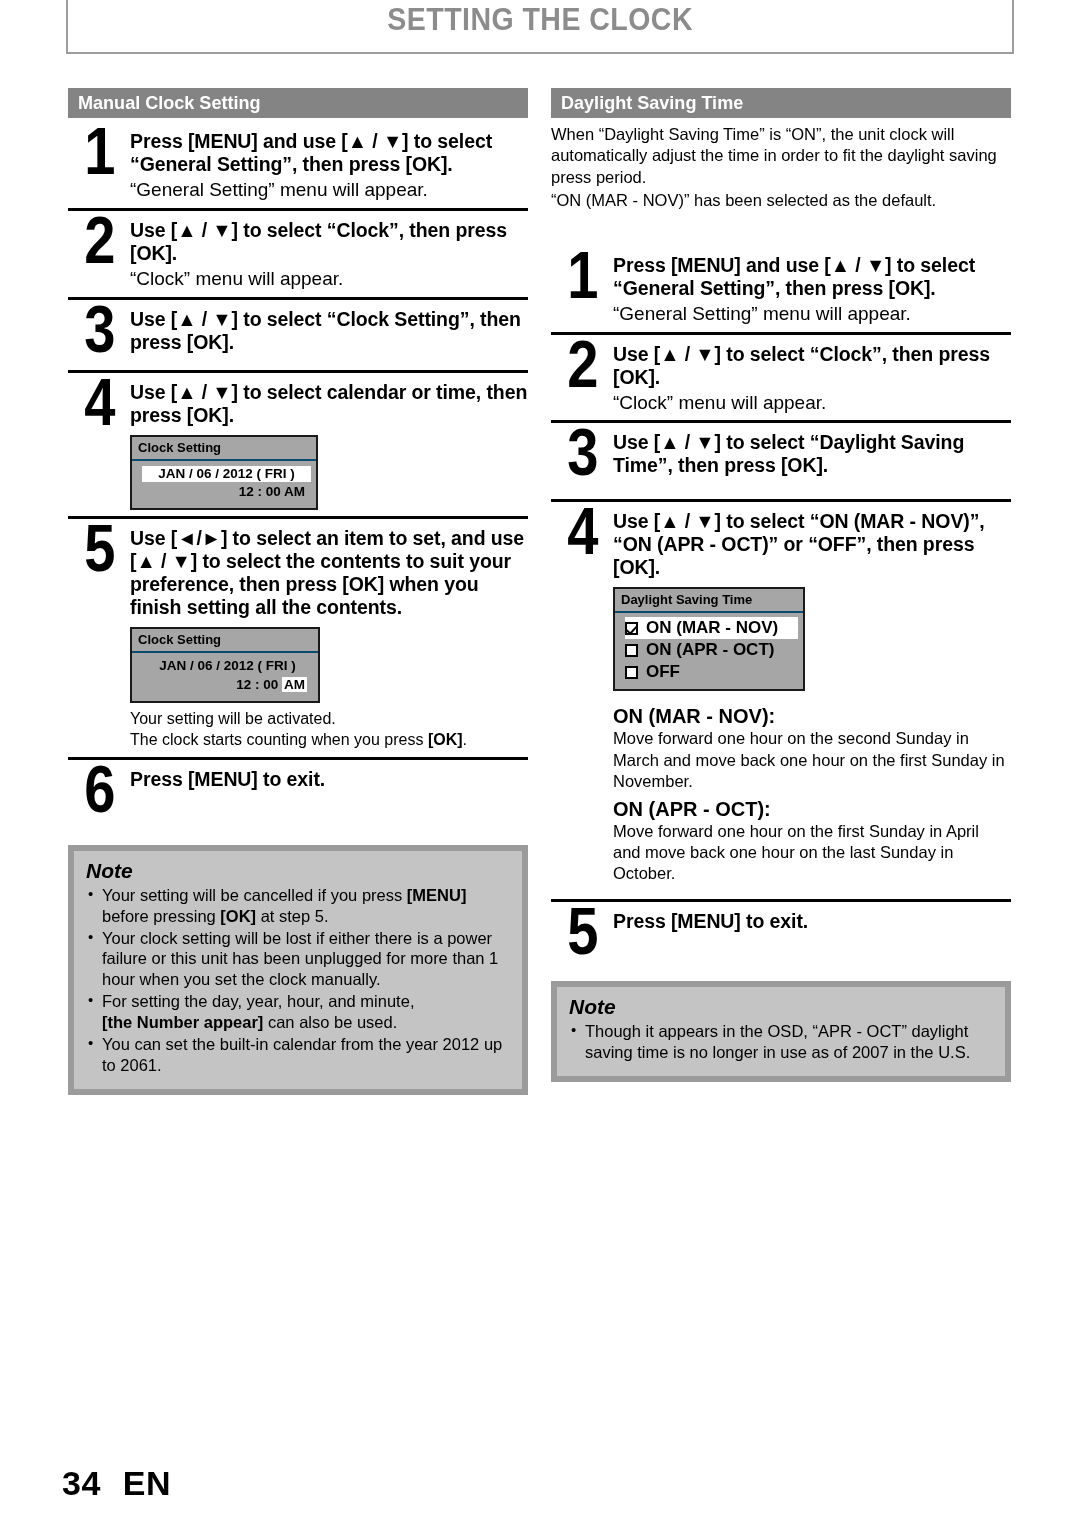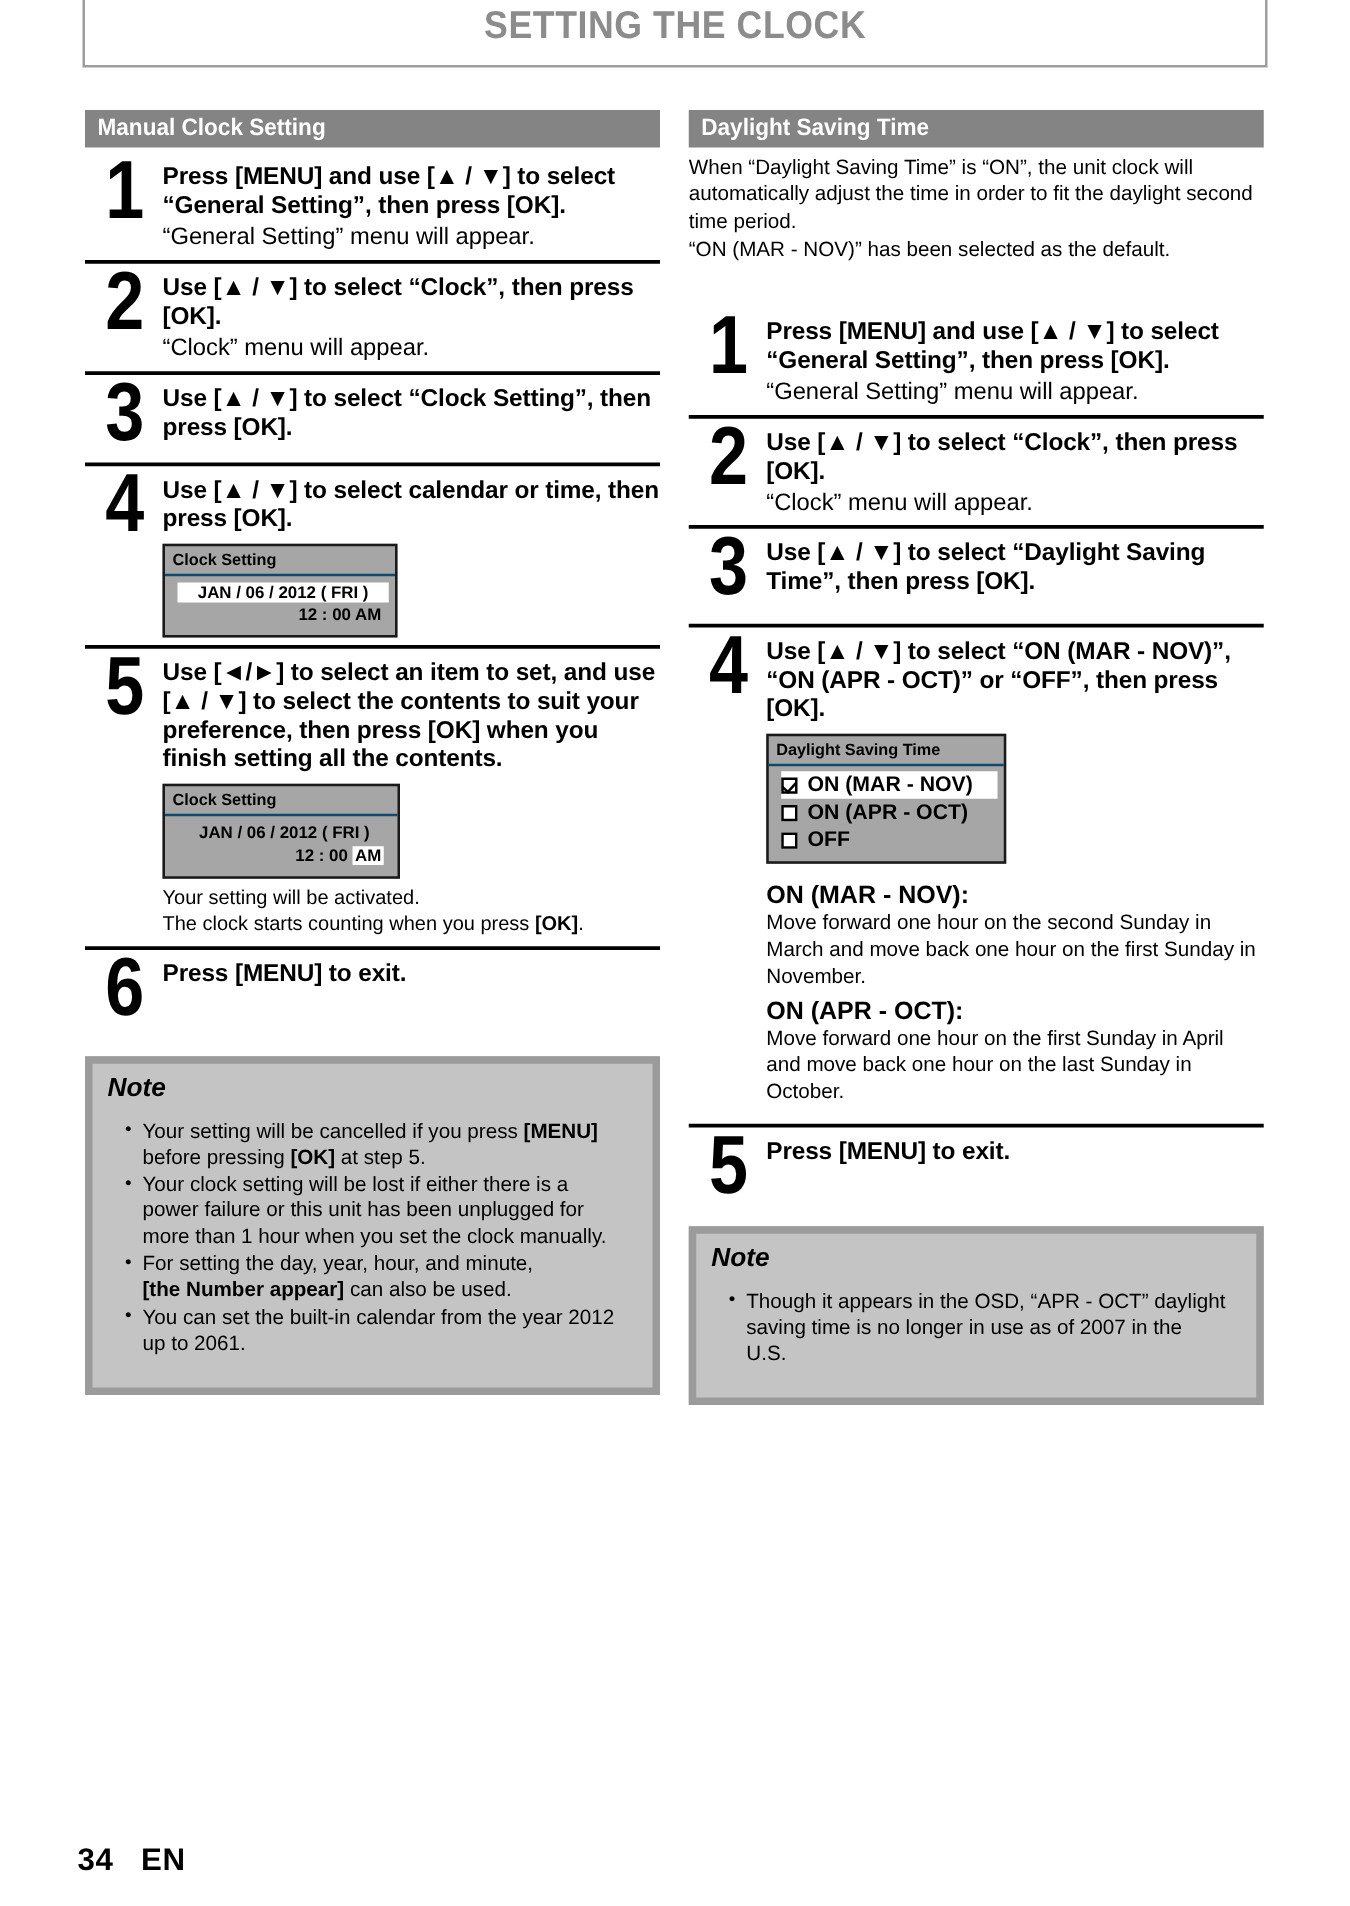--- a/index.html
+++ b/index.html
@@ -192,21 +192,21 @@
     background: #c4c4c4;
     padding: 8px 12px 12px 12px;
     margin-top: 18px;
   }
   .note-title {
     font-size: 21px;
     font-weight: bold;
     font-style: italic;
     margin-bottom: 2px;
   }
-  .note-list { margin: 12px; padding: 0; list-style: none; }
+  .note-list { margin: 0; padding: 0; list-style: none; }
   .note-list li {
     font-size: 16.5px;
     line-height: 1.27;
     padding-left: 16px;
     position: relative;
     margin-bottom: 1px;
   }
   .note-list li::before {
     content: "\2022";
     position: absolute;
@@ -214,21 +214,21 @@
     top: -1px;
     font-size: 15px;
   }
   .note-list b { font-weight: bold; }
 
   
   .footer {
     position: absolute;
     left: 62px;
     bottom: 22px;
-    font-size: 25px;
+    font-size: 34px;
     font-weight: bold;
     letter-spacing: 0.5px;
   }
   .footer .pg { margin-right: 22px; }
   .spacer-sm { height: 10px; }
 </style>
 </head>
 <body>
 
 <div class="page-header">
@@ -322,21 +322,21 @@
     </ul>
   </div>
 </div>
 
 <div class="col col-right">
 
   <div class="section-bar">
     <span class="section-bar-label">Daylight Saving Time</span>
   </div>
 
-  <div class="para" style="margin-top:6px">When “Daylight Saving Time” is “ON”, the unit clock will automatically adjust the time in order to fit the daylight second time period.</div>
+  <div class="para" style="margin-top:6px">When “Daylight Saving Time” is “ON”, the unit clock will automatically adjust the time in order to fit the daylight saving press period.</div>
   <div class="para">“ON (MAR - NOV)” has been selected as the default.</div>
 
   <div style="height:34px"></div>
 
   <div class="step">
     <div class="step-num">1</div>
     <div class="step-body">
       <div class="step-title">Press [MENU] and use [▲ / ▼] to select “General Setting”, then press [OK].</div>
       <div class="step-sub">“General Setting” menu will appear.</div>
     </div>

